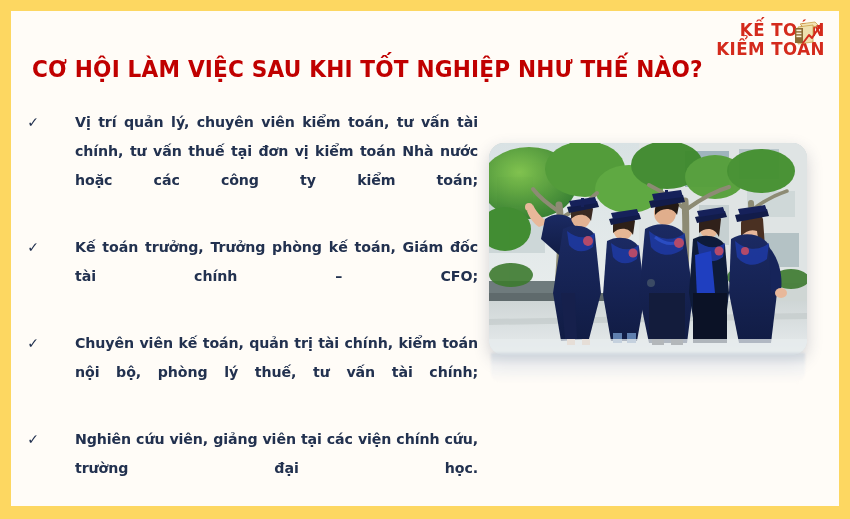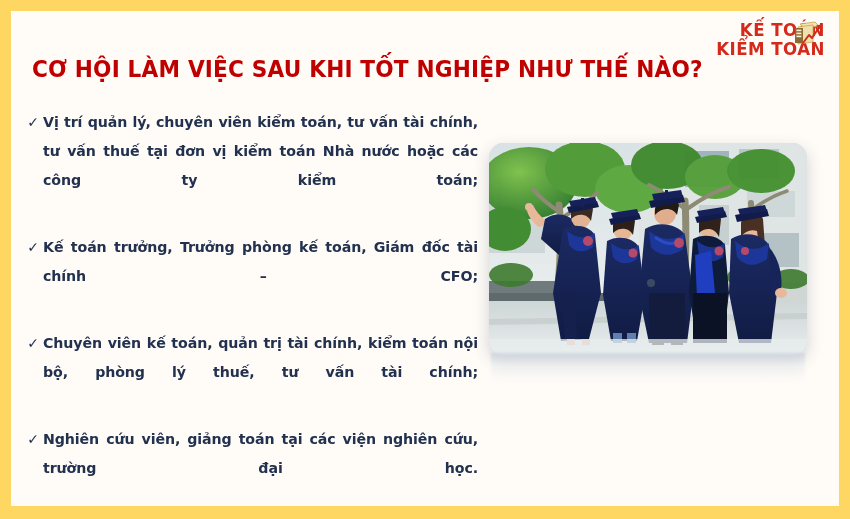--- a/index.html
+++ b/index.html
@@ -111,20 +111,21 @@
   .bullet-text {
     flex: 1 1 auto;
     color: #22314F;
     font-family: "DejaVu Sans", sans-serif;
     font-weight: 700;
     font-size: 14.2px;
     line-height: 29px;
     text-align: justify;
     text-justify: inter-word;
     letter-spacing: -0.1px;
+    margin-left: 32px;
   }
   .bullet-text::after {
     content: "";
     display: inline-block;
     width: 100%;
   }
 
   
   .photo-wrap {
     position: absolute;
@@ -197,21 +198,21 @@
         <span class="bullet-text"> Kế toán trưởng, Trưởng phòng kế toán, Giám đốc tài chính – CFO;</span>
       </div>
 
       <div class="bullet">
         <span class="check-icon">✓</span>
         <span class="bullet-text">Chuyên viên kế toán, quản trị tài chính, kiểm toán nội bộ, phòng lý thuế, tư vấn tài chính;</span>
       </div>
 
       <div class="bullet">
         <span class="check-icon">✓</span>
-        <span class="bullet-text">Nghiên cứu viên, giảng toán tại các viện nghiên cứu, trường đại học.</span>
+        <span class="bullet-text">Nghiên cứu viên, giảng viên tại các viện chính cứu, trường đại học.</span>
       </div>
 
     </div>
 
     <div class="photo-wrap">
       <div class="photo">
         <svg viewBox="0 0 318 212" preserveAspectRatio="xMidYMid slice">
           <defs>
             <linearGradient id="skyg" x1="0" y1="0" x2="0" y2="1">
               <stop offset="0%" stop-color="#d9e2e4"></stop>

